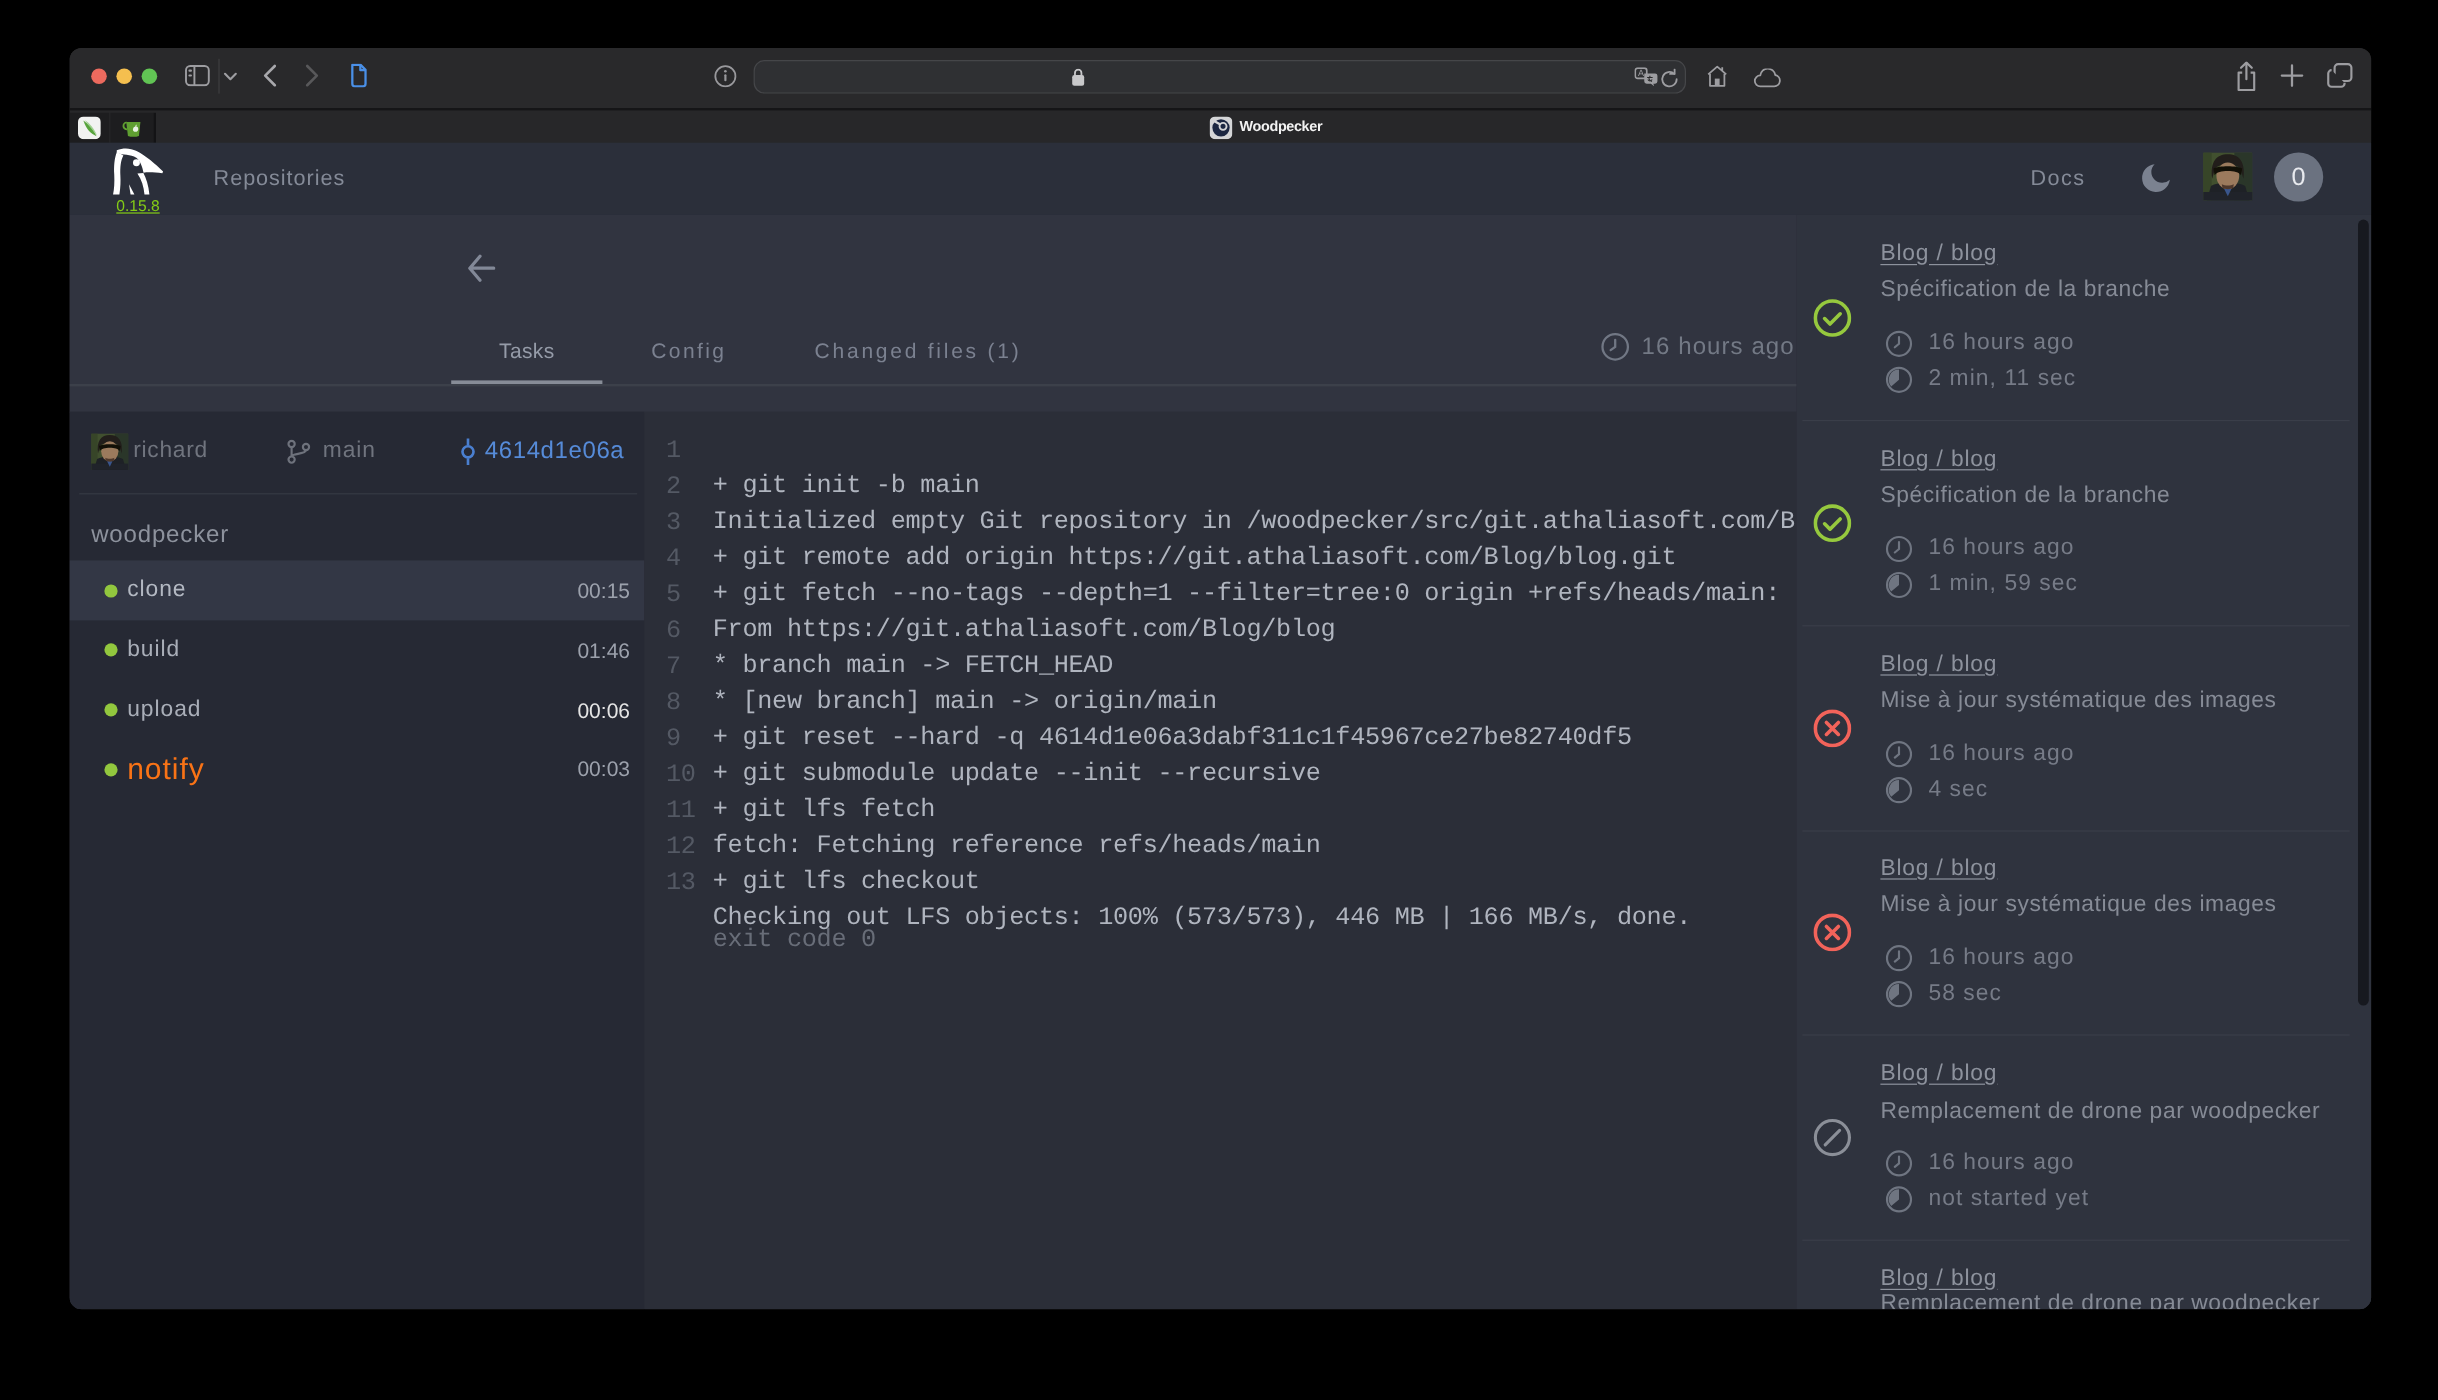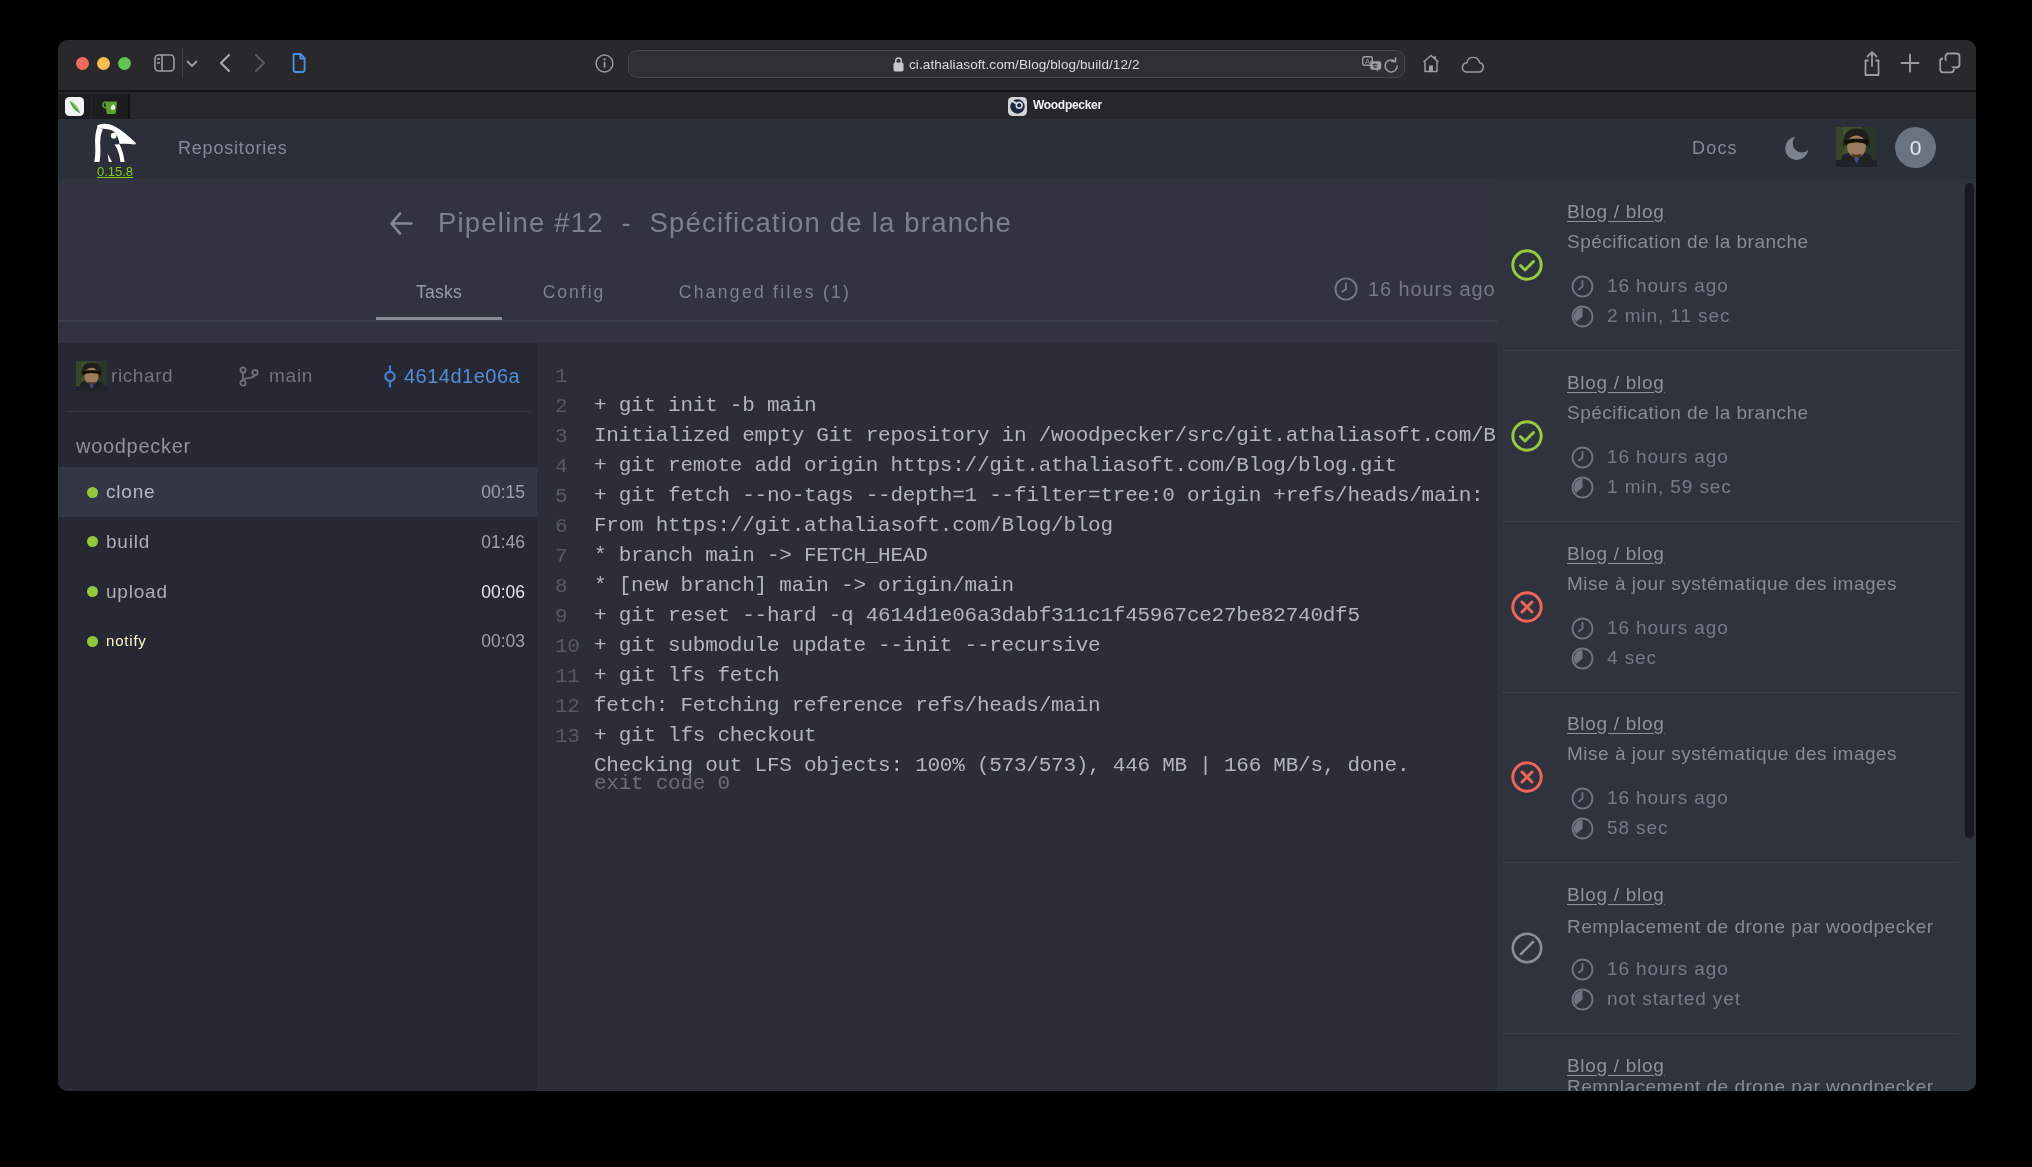--- a/index.html
+++ b/index.html
@@ -75,21 +75,20 @@
       <circle cx="9.5" cy="9.5" r="8.4" fill="none" stroke="#98989c" stroke-width="1.5"></circle>
       <circle cx="9.5" cy="5.4" r="1.1" fill="#98989c"></circle>
       <rect x="8.6" y="7.8" width="1.8" height="6" rx="0.9" fill="#98989c"></rect>
     </svg>
     <div id="urlbar"></div>
 
     <svg class="abs" style="left:835px;top:17px;" width="11" height="15" viewBox="0 0 11 15">
       <rect x="0.5" y="5.5" width="10" height="9" rx="1.8" fill="#c8c8ca"></rect>
       <path d="M2.8 6 V3.8 a2.7 2.7 0 0 1 5.4 0 V6" fill="none" stroke="#c8c8ca" stroke-width="1.5"></path>
     </svg>
-    <div id="urltext">ci.athaliasoft.com/Blog/blog/build/12/2</div>
 
     <svg class="abs" style="left:1304px;top:16px;" width="20" height="16" viewBox="0 0 20 16">
       <rect x="0.7" y="0.7" width="9.6" height="8.6" rx="2" fill="none" stroke="#9d9da1" stroke-width="1.4"></rect>
       <text x="5.5" y="7.6" font-size="7.5" fill="#9d9da1" text-anchor="middle" font-family="Liberation Sans">A</text>
       <path d="M8.2 5.2 h9 a2 2 0 0 1 2 2 v4.6 a2 2 0 0 1 -2 2 h-1.4 l0.6 2 l-2.6 -2 h-3.6 a2 2 0 0 1 -2 -2 Z" fill="#9d9da1"></path>
       <path d="M10.6 8.6 h4.6 M12.9 7.2 v1.6 M11.2 10.2 c1 1.6,2.6 1.6,3.6 0 M14.6 12 c-1 -0.6,-2.4 -1.8,-2.6 -3" stroke="#29292b" stroke-width="0.9" fill="none"></path>
     </svg>
 
     <svg class="abs" style="left:1326px;top:17px;" width="15" height="17" viewBox="0 0 15 17">
       <path d="M13.2 9 a6 6 0 1 1 -1.9 -4.4" fill="none" stroke="#9d9da1" stroke-width="1.5" stroke-linecap="round"></path>
@@ -275,21 +274,20 @@
       <div class="abs rlink" style="top:870px;">Blog / blog</div>
       <div class="abs rdesc" style="top:891px;">Remplacement de drone par woodpecker</div>
 
       <div class="abs" style="left:467.5px;top:4px;width:9.5px;height:655px;border-radius:5px;background:#17191f;"></div>
     </div>
     <div id="header">
 
       <svg class="abs" style="left:331px;top:32px;" width="24" height="25" viewBox="0 0 24 25">
         <path d="M11 2.5 L2.5 12.5 L11 22.5 M3 12.5 H22.5" fill="none" stroke="#828897" stroke-width="2.7" stroke-linecap="round" stroke-linejoin="round"></path>
       </svg>
-      <div class="abs" style="left:380px;top:27px;height:34px;line-height:34px;font-size:27.5px;color:#7a8090;letter-spacing:1.2px;">Pipeline #12&nbsp; - &nbsp;Spécification de la branche</div>
       <div class="abs" style="left:318px;top:103px;width:126px;text-align:center;font-size:17.5px;letter-spacing:0.3px;color:#959ba8;">Tasks</div>
       <div class="abs" style="left:453px;top:103px;width:126px;text-align:center;font-size:17.5px;letter-spacing:2px;color:#7b8190;">Config</div>
       <div class="abs" style="left:607px;top:103px;width:200px;text-align:center;font-size:17.5px;letter-spacing:2.3px;color:#7b8190;">Changed files (1)</div>
       <div class="abs" style="left:318px;top:138px;width:126px;height:4px;background:#878c97;"></div>
       <div class="abs" style="left:0;top:140.5px;width:1439px;height:2px;background:#3c404a;"></div>
 
       <svg class="abs" style="left:1276px;top:98px;" width="24" height="24" viewBox="0 0 24 24">
         <circle cx="12" cy="12" r="10.6" fill="none" stroke="#717784" stroke-width="1.9"></circle>
         <path d="M12 6.2 V12 L8.2 14.8" fill="none" stroke="#717784" stroke-width="1.9" stroke-linecap="round"></path>
       </svg>
@@ -330,21 +328,21 @@
       <div class="abs" style="left:29px;top:143.5px;width:11px;height:11px;border-radius:50%;background:#92c73e;"></div>
       <div class="abs" style="left:48px;top:132px;height:34px;line-height:34px;font-size:19px;letter-spacing:0.8px;color:#b3b8c2;">clone</div>
       <div class="abs" style="right:12px;top:132px;height:34px;line-height:34px;font-size:17.5px;color:#9ca1ac;">00:15</div>
       <div class="abs" style="left:29px;top:193px;width:11px;height:11px;border-radius:50%;background:#92c73e;"></div>
       <div class="abs" style="left:48px;top:181.5px;height:34px;line-height:34px;font-size:19px;letter-spacing:0.8px;color:#a9aeb8;">build</div>
       <div class="abs" style="right:12px;top:181.5px;height:34px;line-height:34px;font-size:17.5px;color:#9ca1ac;">01:46</div>
       <div class="abs" style="left:29px;top:243px;width:11px;height:11px;border-radius:50%;background:#92c73e;"></div>
       <div class="abs" style="left:48px;top:231.5px;height:34px;line-height:34px;font-size:19px;letter-spacing:0.8px;color:#a9aeb8;">upload</div>
       <div class="abs" style="right:12px;top:231.5px;height:34px;line-height:34px;font-size:17.5px;color:#e5e5e5;">00:06</div>
       <div class="abs" style="left:29px;top:292.5px;width:11px;height:11px;border-radius:50%;background:#92c73e;"></div>
-      <div class="abs" style="left:48px;top:281px;height:34px;line-height:34px;font-size:15px;letter-spacing:0.8px;color:#fef9c3;">notify</div>
+      <div class="abs" style="left:48px;top:281px;height:34px;line-height:34px;font-size:25px;letter-spacing:0.8px;color:#f97316;">notify</div>
       <div class="abs" style="right:12px;top:281px;height:34px;line-height:34px;font-size:17.5px;color:#9ca1ac;">00:03</div>
     </div>
     <div id="console">
       <div class="abs mono" style="left:18px;top:19px;line-height:30px;color:#545964;">1
 2
 3
 4
 5
 6
 7

